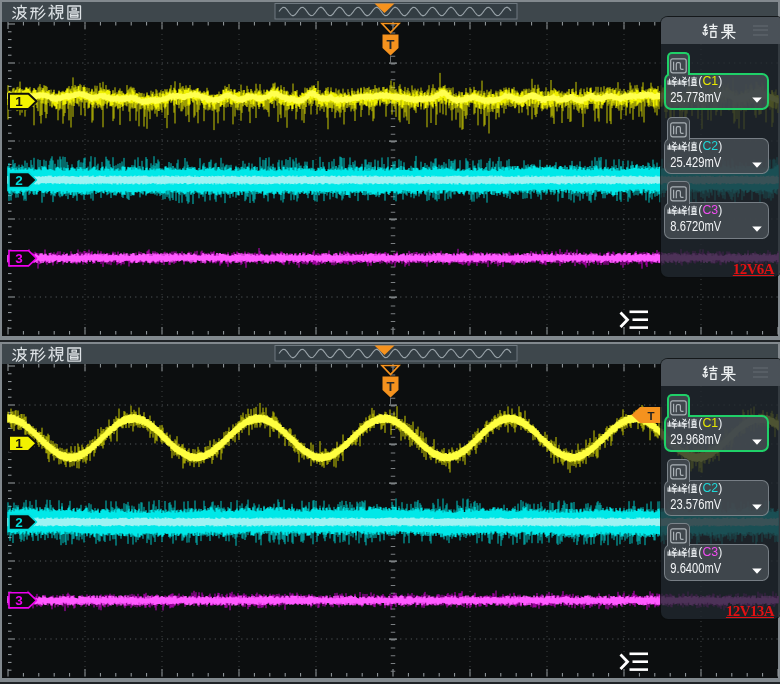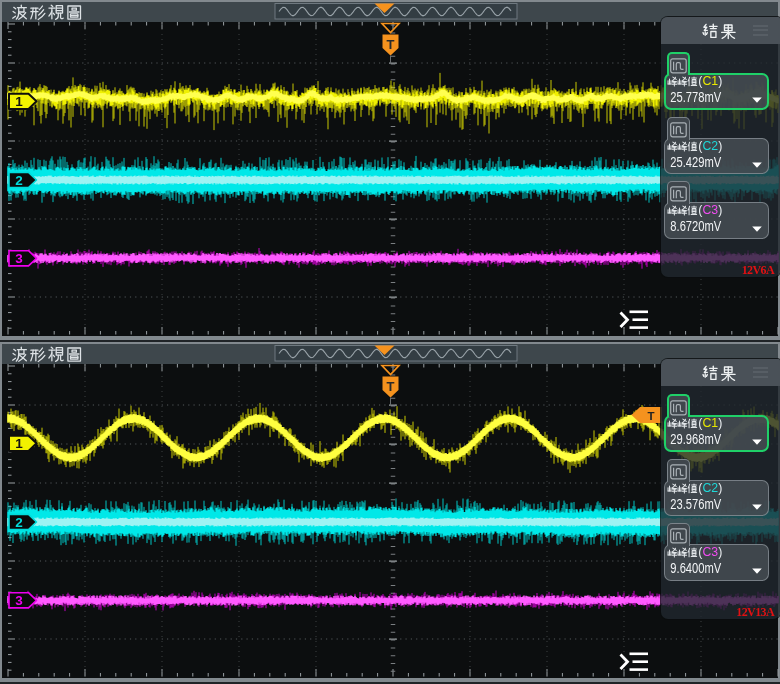--- a/index.html
+++ b/index.html
@@ -17,21 +17,21 @@
 .card { position:absolute; left:0; width:119px; height:58px; }
 .tab { position:absolute; left:6px; top:0; width:23px; height:23px;
   background:#3f464c; border:1px solid rgba(210,220,226,0.42); border-bottom:none;
   border-radius:5px 5px 0 0; z-index:2; display:flex; align-items:center; justify-content:center; padding-top:2px; }
 .cbody { position:absolute; left:2.5px; top:21px; width:105px; height:36.5px;
   background:rgba(68,75,81,0.88); border:1px solid rgba(210,220,226,0.38); border-radius:7px; z-index:1; }
 .card.sel .tab { border:2px solid #1fd068; border-bottom:none; background:#3f464c; }
 .card.sel .cbody { border:2px solid #1fd068; }
 .ctext { position:absolute; left:0; top:0; z-index:3; }
 .redtxt { position:absolute; right:6px; bottom:-1px; color:#e21113;
-  font-family:"Liberation Serif", serif; font-weight:bold; font-size:12px; letter-spacing:-0.6px; }
+  font-family:"Liberation Serif", serif; font-weight:bold; font-size:15px; letter-spacing:-0.6px;text-decoration:underline; }
 </style></head>
 <body>
 <div class="stage">
 <div class="scope" style="top:0">
 <svg class="plot" width="780" height="342" viewBox="0 0 780 342">
         <rect x="0" y="0" width="780" height="342" fill="#0c0e0f"></rect>
         <rect x="0" y="0" width="780" height="2" fill="#82898e"></rect>
         <rect x="0" y="0" width="2" height="342" fill="#82898e"></rect>
         <rect x="778" y="0" width="2" height="342" fill="#82898e"></rect>
         <rect x="0" y="336" width="780" height="4" fill="#82898e"></rect>

